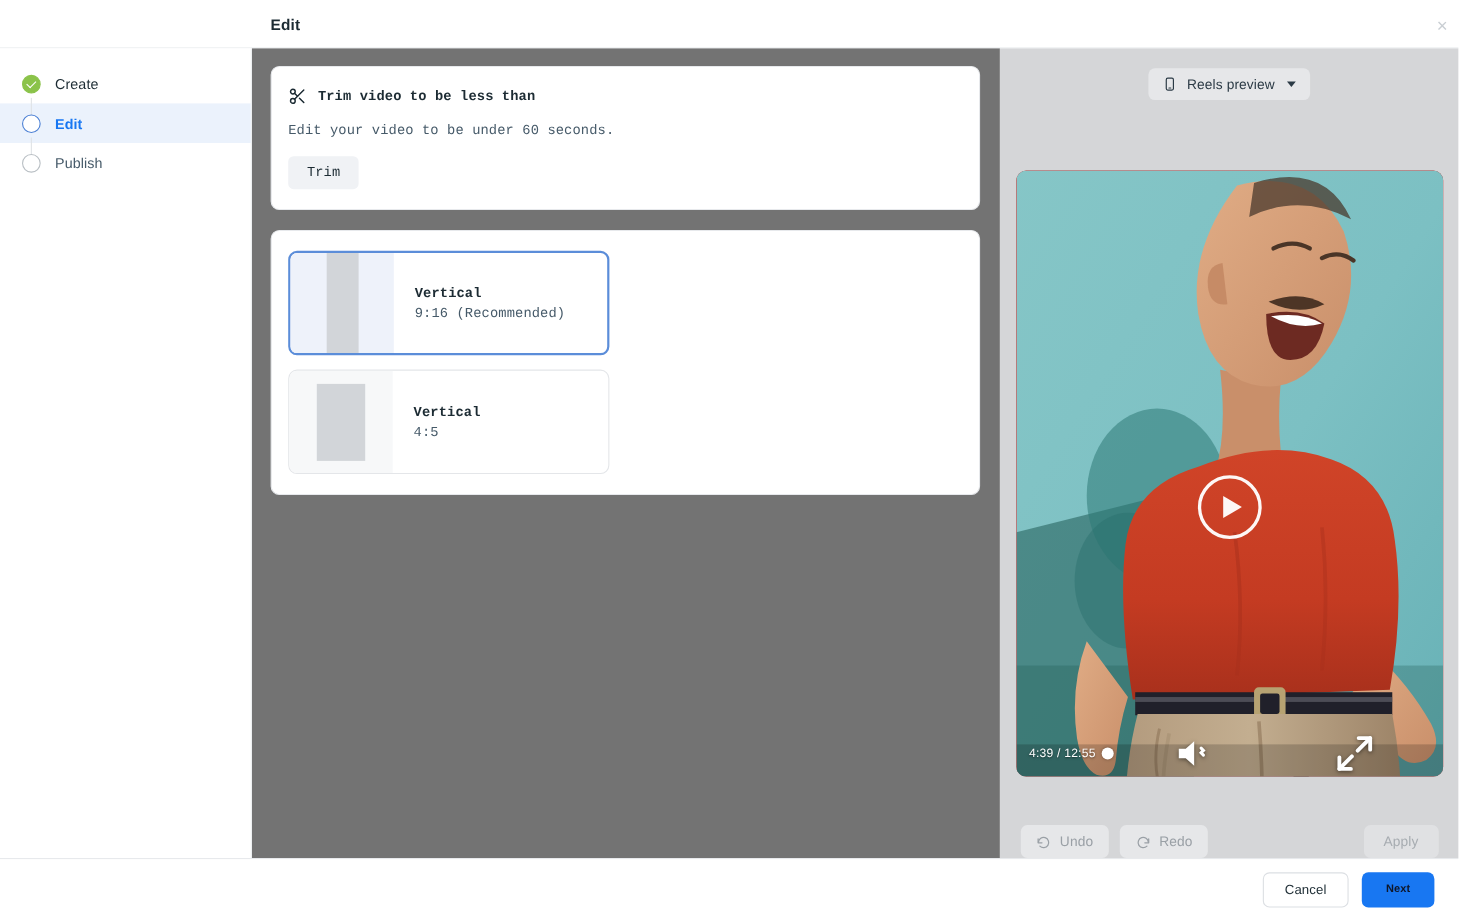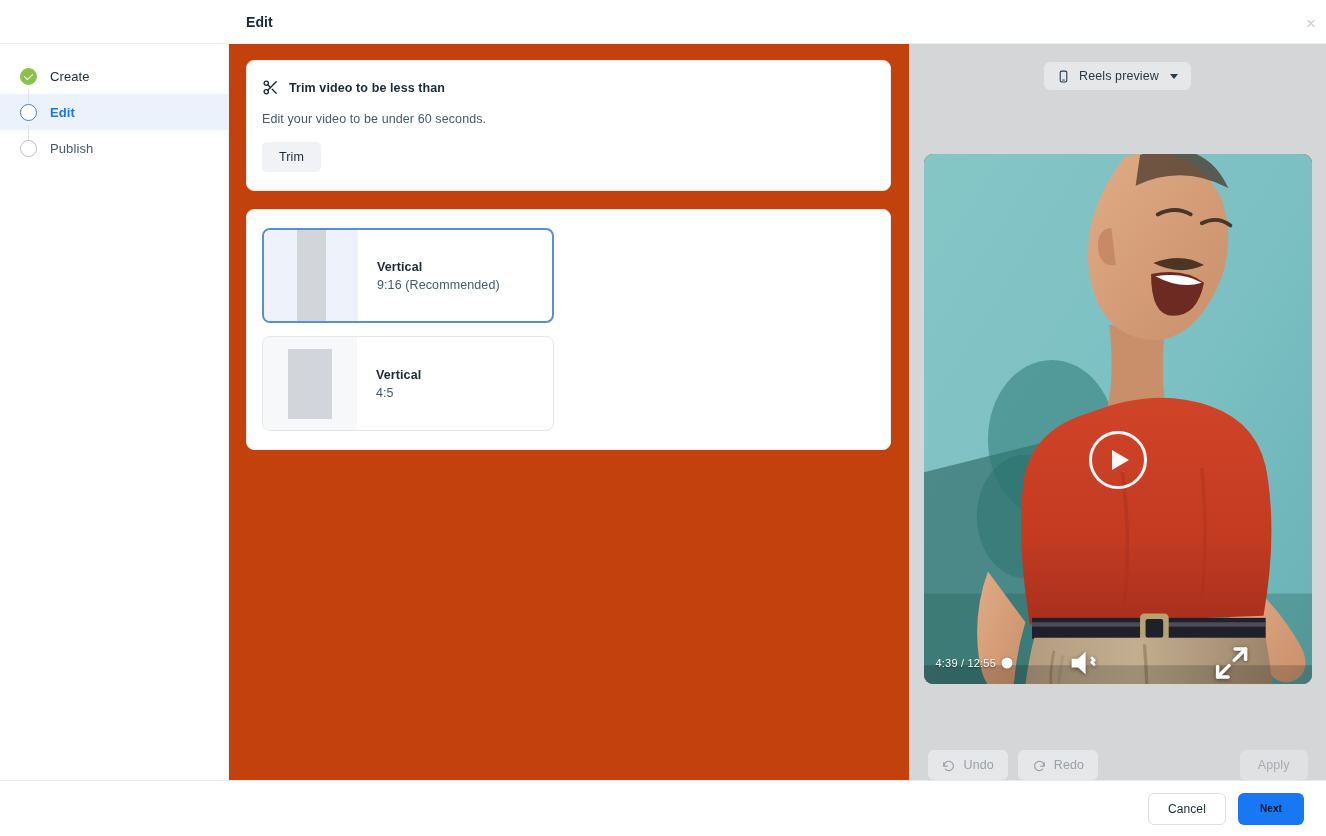--- a/index.html
+++ b/index.html
@@ -125,23 +125,24 @@
     width: 1px;
     background: #dfe3e6;
     z-index: 1;
   }
   .connector-1 { top: 45px; height: 19px; }
   .connector-2 { top: 81px; height: 19px; }
 
   
   .main {
     flex: 1;
-    background: #c2410c;
+    background: #737373;
     padding: 16px 18px 0 17px;
     overflow: hidden;
+    font-family: Liberation Mono, monospace;
   }
 
   .card {
     background: #ffffff;
     border: 1px solid #e7e9ec;
     border-radius: 8px;
     padding: 18px 16px 18px 15px;
     margin-bottom: 18px;
     max-width: 647px;
   }
@@ -340,21 +341,20 @@
     color: #ffffff;
     cursor: pointer;
     filter: drop-shadow(0 1px 2px rgba(0,0,0,.5));
   }
 
   
   .edit-actions {
     display: flex;
     align-items: flex-start;
     width: 380px;
-    margin-top: 22px;
     gap: 10px;
   }
   .pill-btn {
     display: flex;
     align-items: center;
     gap: 8px;
     background: #e6e7e9;
     border: none;
     border-radius: 6px;
     height: 30px;

